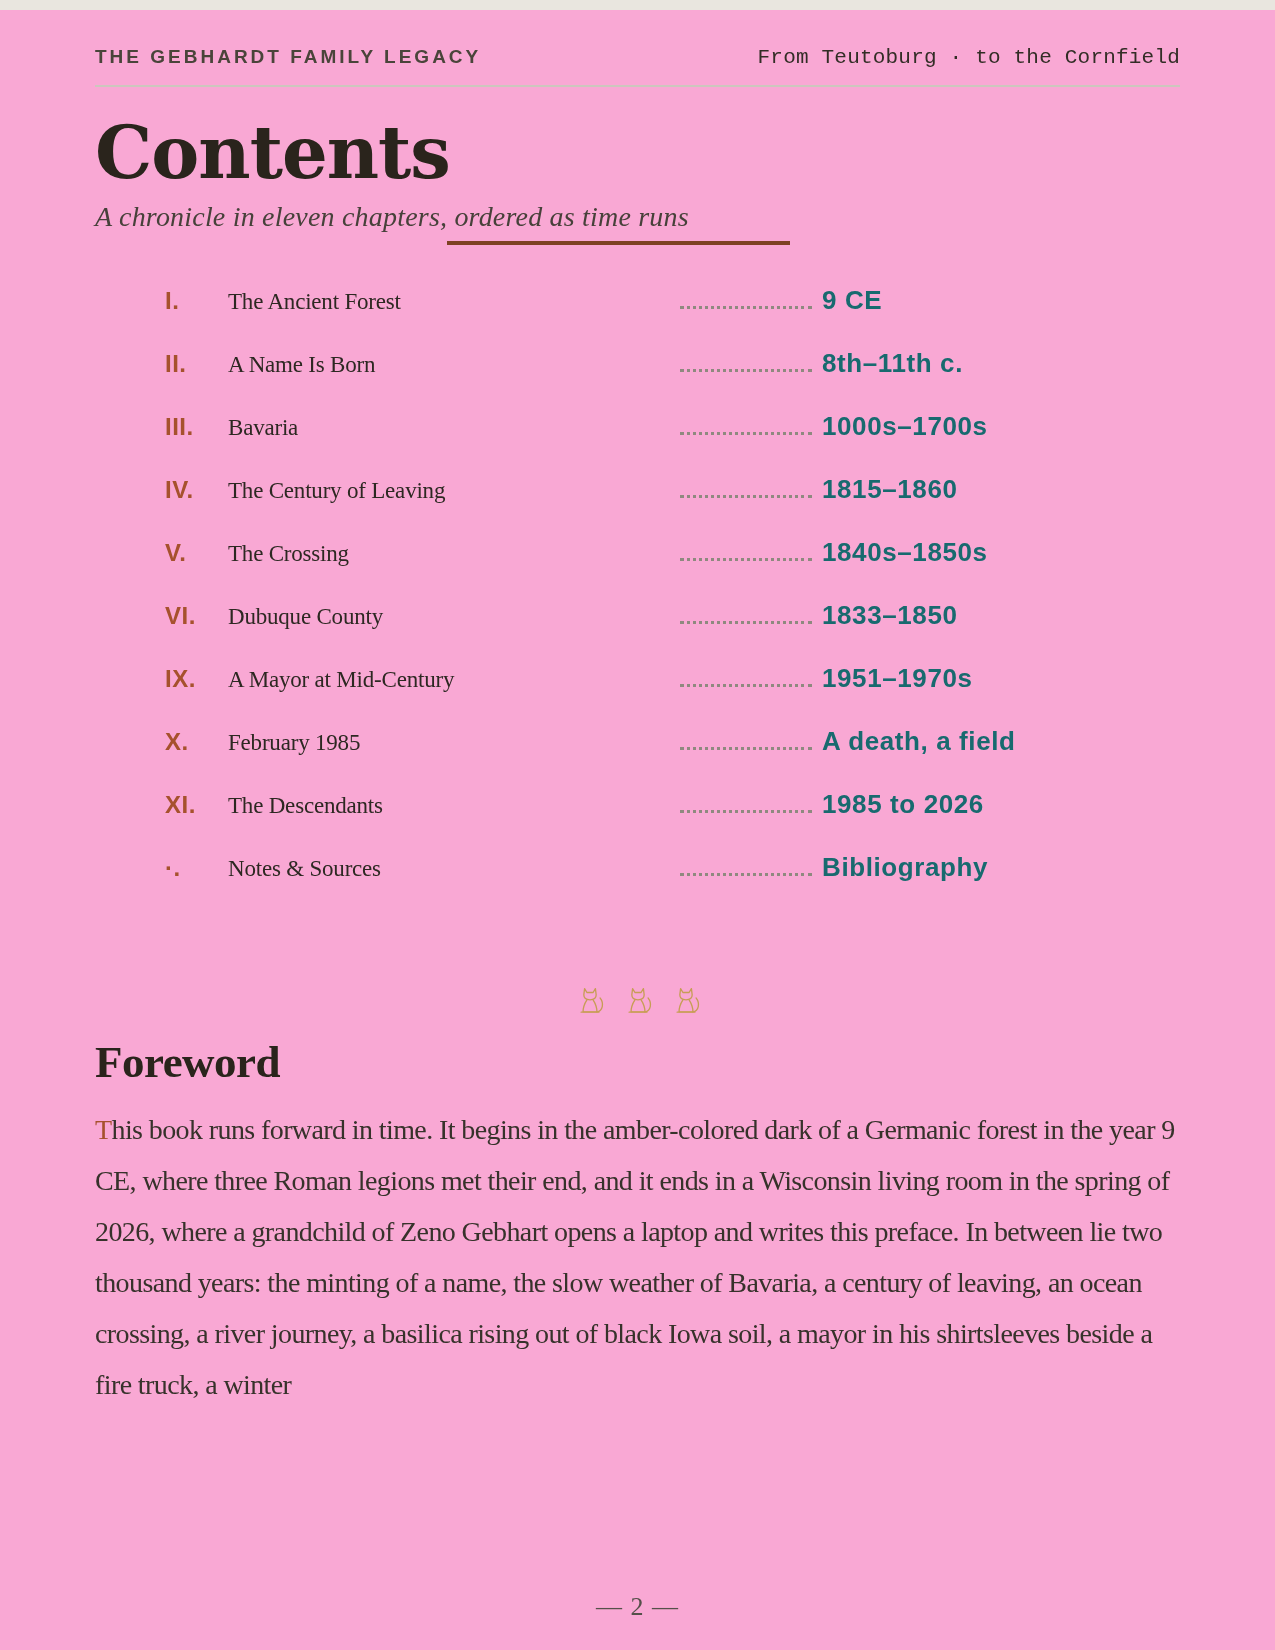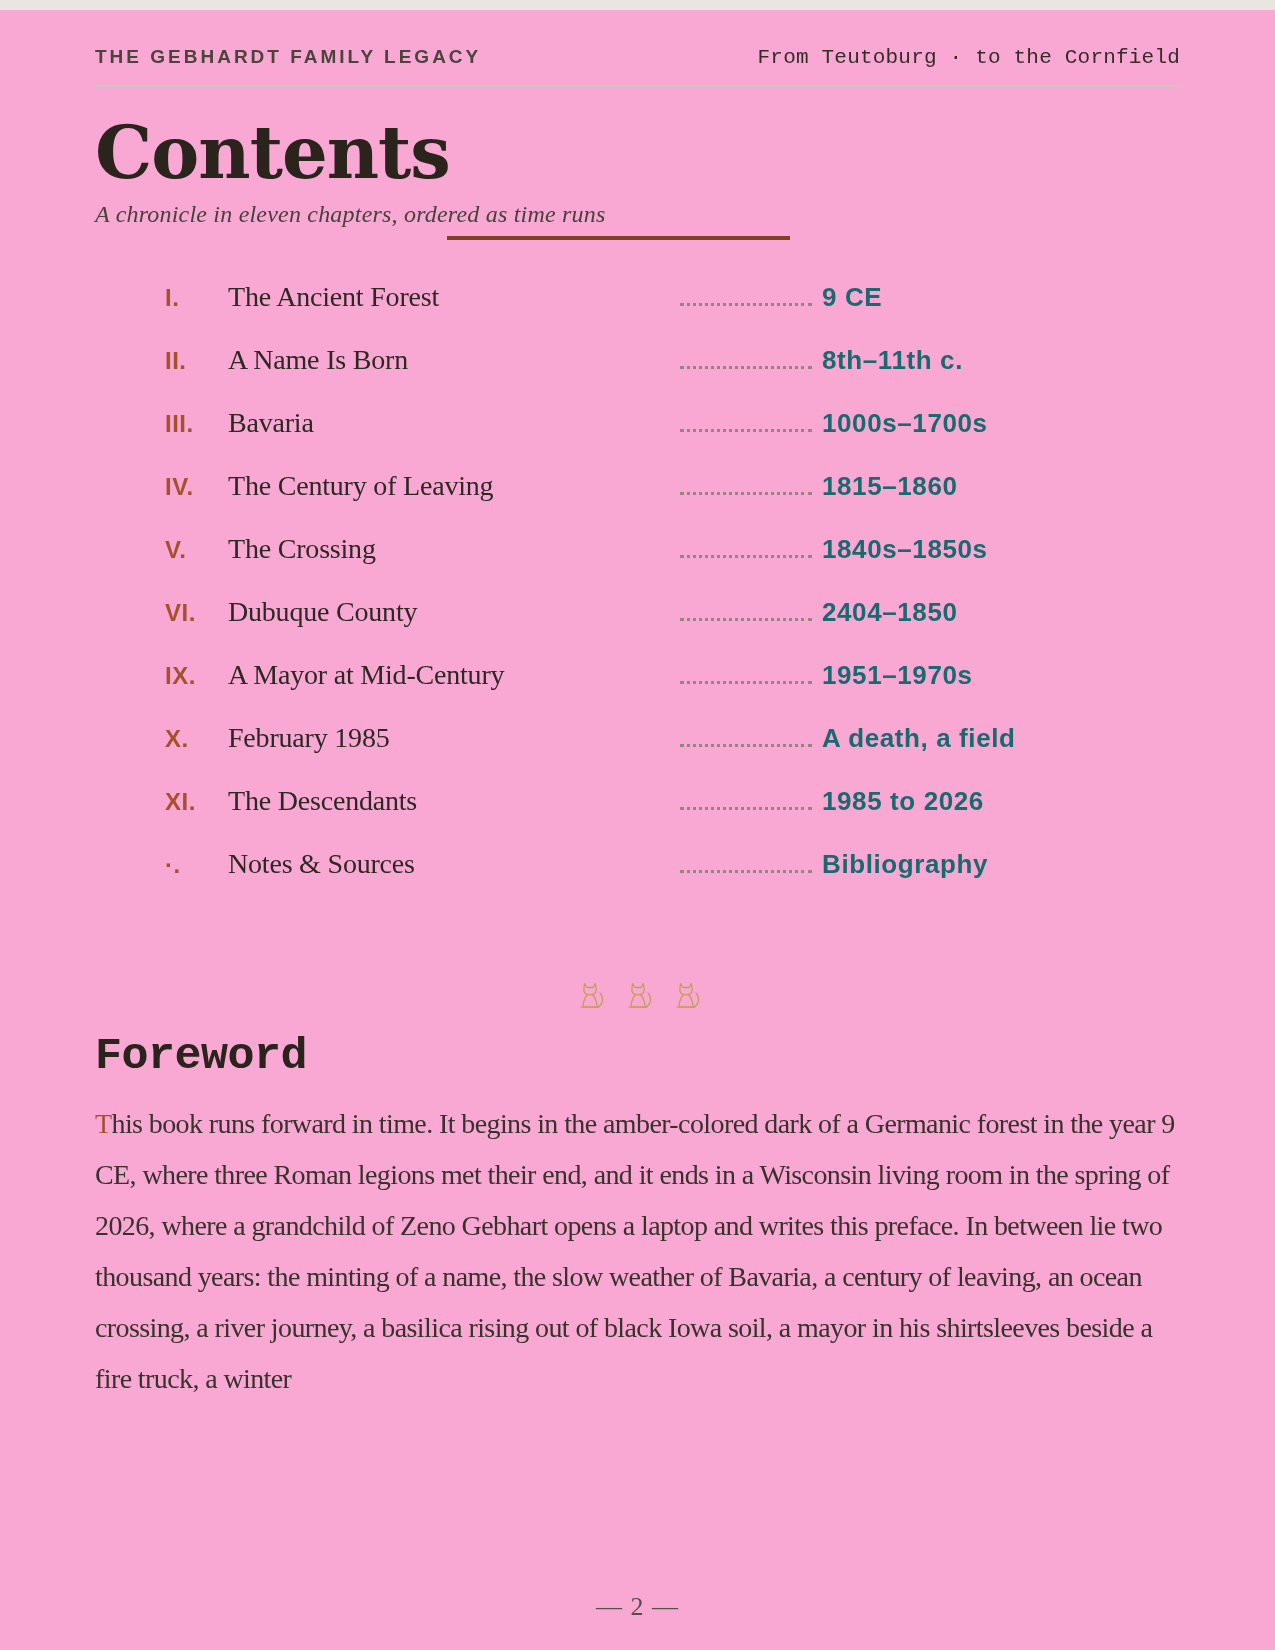--- a/index.html
+++ b/index.html
@@ -35,41 +35,41 @@
     margin-top:28px;
     font-family:"DejaVu Serif", serif;
     font-weight:700;
     font-size:72px; line-height:1.05;
     color:#2a241c;
     letter-spacing:-1px;
   }
   .contents-subtitle {
     margin-top:10px;
     font-style:italic;
-    font-size:24px; color:#47413a;
+    font-size:28px; color:#47413a;
     letter-spacing:0.2px;
   }
   .accent-rule {
     margin-left:352px;
     margin-top:8px;
     width:343px; height:4px;
     background:#7e4123;
   }
 
   
   .toc { margin-top:40px; }
   .toc-row { display:flex; align-items:baseline; margin-bottom:29px; }
   .toc-num {
     margin-left:70px; width:63px; flex:none;
     font-family:"Liberation Sans", sans-serif;
     font-size:24px; font-weight:600; color:#a6512d; letter-spacing:0.5px;
   }
   .toc-title {
     width:452px; flex:none;
-    font-size:28px; line-height:34px; color:#2d2822; letter-spacing:-0.2px;
+    font-size:23px; line-height:34px; color:#2d2822; letter-spacing:-0.2px;
   }
   .toc-leader {
     width:132px; flex:none;
     border-bottom:3px dotted #8f897f;
     align-self:baseline;
   }
   .toc-date {
     margin-left:10px;
     font-family:"Liberation Sans", sans-serif;
     font-size:26px; font-weight:600; color:#186a6f; letter-spacing:0.6px;
@@ -79,21 +79,21 @@
   .ornament-row {
     margin-top:98px;
     display:flex; justify-content:center; gap:14px;
   }
   .cat-icon { width:34px; height:34px; }
   .cat-icon path { stroke:#c79d55; fill:none; stroke-width:1.7; stroke-linecap:round; stroke-linejoin:round; }
 
   
   .foreword-heading {
     margin-top:18px;
-    font-family:Liberation Mono, monospace;
+    font-family:Liberation Serif, serif;
     font-weight:700;
     font-size:45px; color:#2a241c; letter-spacing:-0.5px;
   }
   .foreword-body {
     margin-top:16px;
     width:1085px;
     font-size:28px; line-height:51px;
     color:#37322b; letter-spacing:-0.6px;
   }
   .drop-initial { color:#a6512d; }
@@ -154,21 +154,21 @@
         <div class="toc-num">V.</div>
         <div class="toc-title">The Crossing</div>
         <div class="toc-leader"></div>
         <div class="toc-date">1840s–1850s</div>
       </div>
 
       <div class="toc-row">
         <div class="toc-num">VI.</div>
         <div class="toc-title">Dubuque County</div>
         <div class="toc-leader"></div>
-        <div class="toc-date">2404–1850</div>
+        <div class="toc-date">1833–1850</div>
       </div>
 
 
 
       <div class="toc-row">
         <div class="toc-num">IX.</div>
         <div class="toc-title">A Mayor at Mid-Century</div>
         <div class="toc-leader"></div>
         <div class="toc-date">1951–1970s</div>
       </div>

